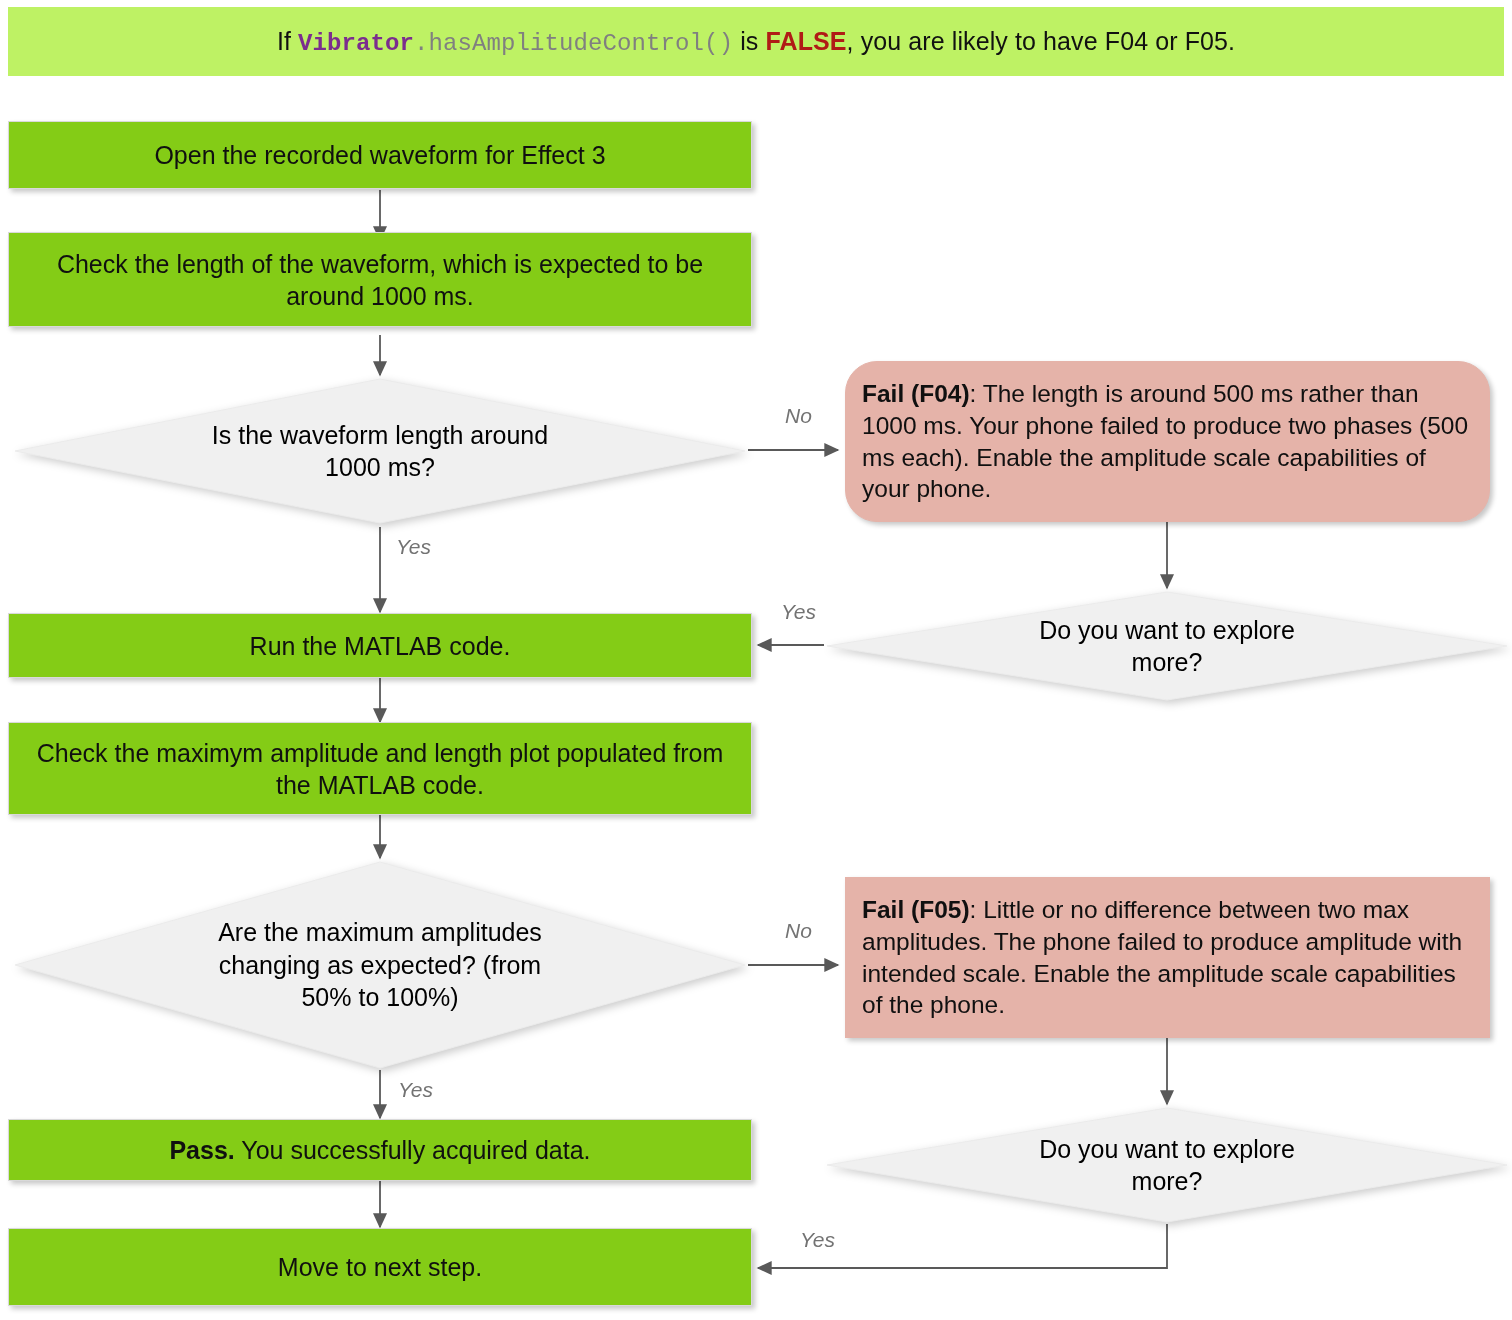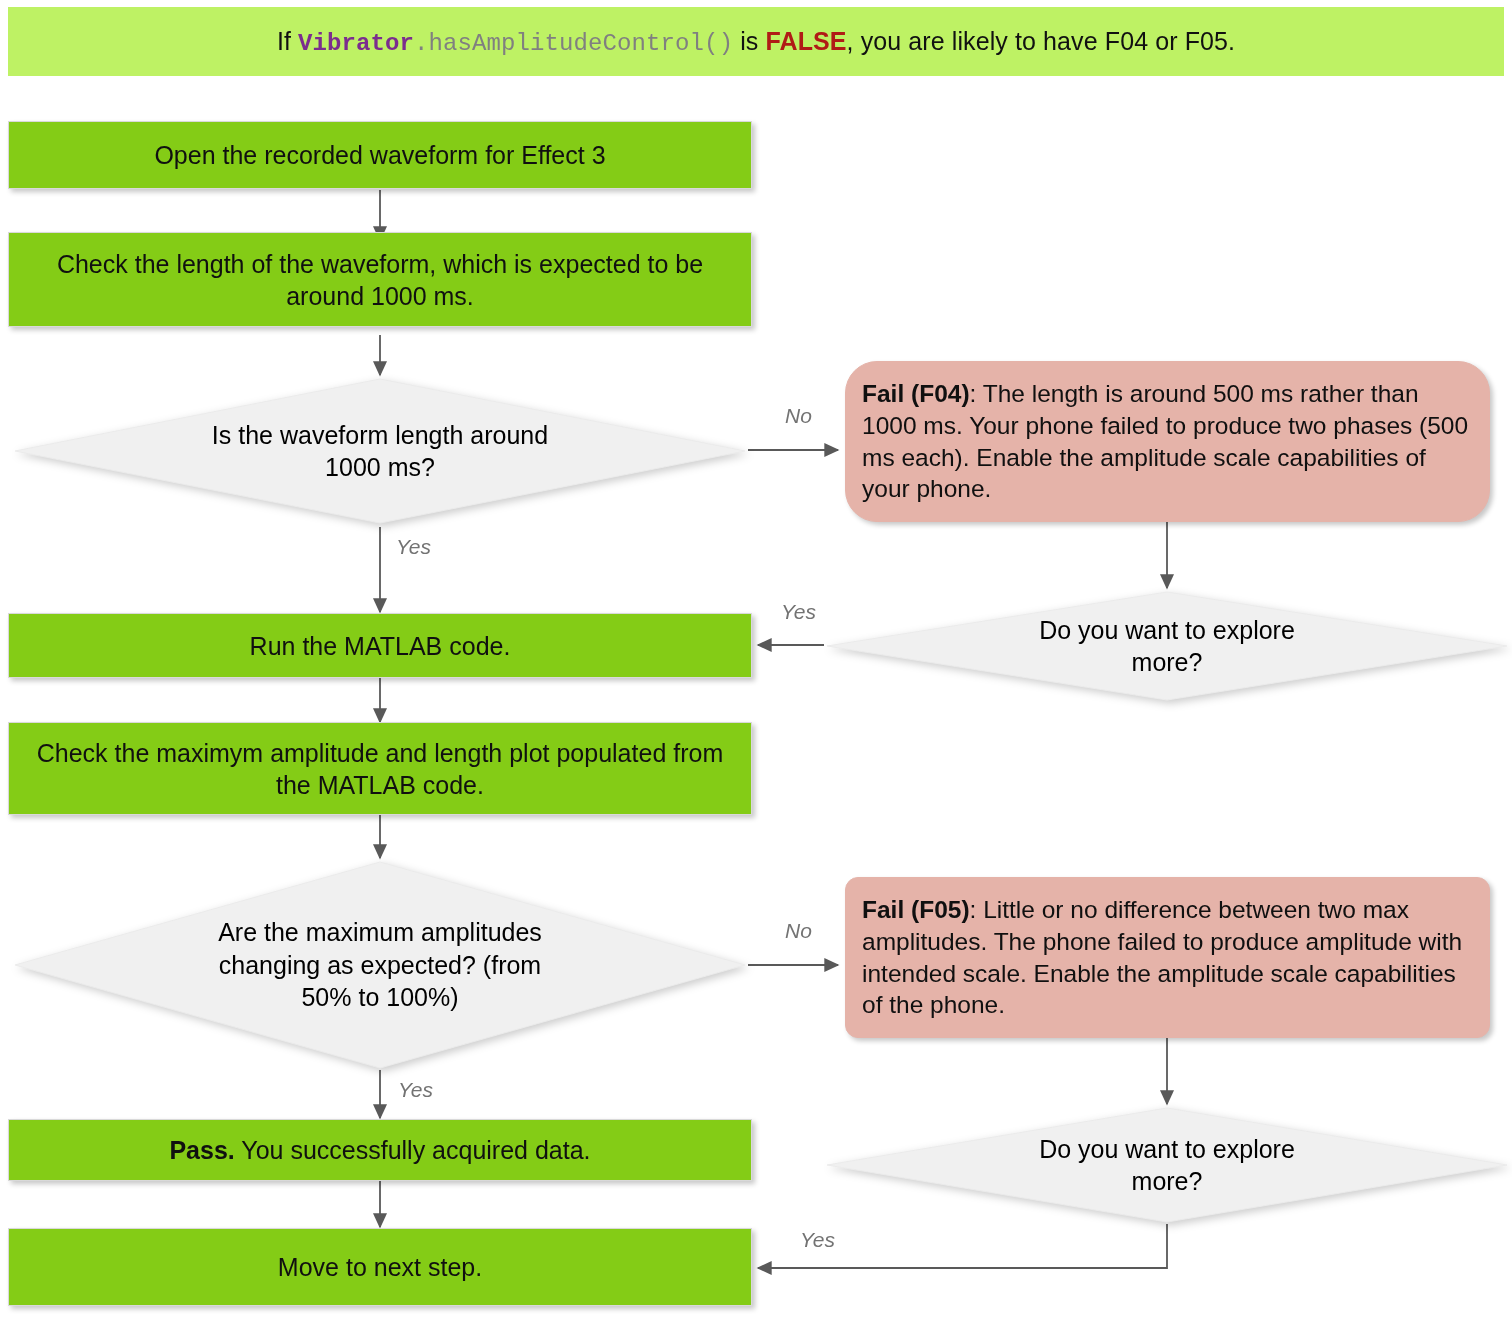--- a/index.html
+++ b/index.html
@@ -224,21 +224,21 @@
 
   <div class="diamond-wrap" style="left:12px; top:859px; width:736px; height:212px;">
     <svg width="736" height="212" viewBox="0 0 736 212">
       <polygon points="368,3 733,106 368,209 3,106" fill="#f0f0f0" stroke="#ebebeb" stroke-width="1" style="filter:drop-shadow(3px 3px 4px rgba(0,0,0,0.20));"></polygon>
     </svg>
     <div class="diamond-label">
       <span style="max-width:330px; display:block;">Are the maximum amplitudes changing as expected? (from 50% to 100%)</span>
     </div>
   </div>
 
-  <div class="node rect fail" style="left:845px; top:877px; width:645px; height:161px;border-radius:13px;">
+  <div class="node rect fail" style="left:845px; top:877px; width:645px; height:161px;">
     <div class="inner">
       <b>Fail (F05)</b><span>: </span><span>Little or no difference between two max amplitudes. The phone failed to produce amplitude with intended scale. Enable the amplitude scale capabilities of the phone.</span>
     </div>
   </div>
 
   <div class="diamond-wrap" style="left:824px; top:1105px; width:686px; height:120px;">
     <svg width="686" height="120" viewBox="0 0 686 120">
       <polygon points="343,3 683,60 343,117 3,60" fill="#f0f0f0" stroke="#ebebeb" stroke-width="1" style="filter:drop-shadow(3px 3px 4px rgba(0,0,0,0.20));"></polygon>
     </svg>
     <div class="diamond-label">

